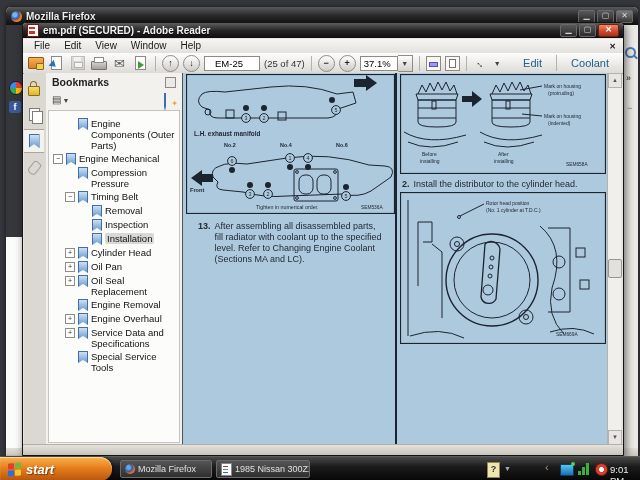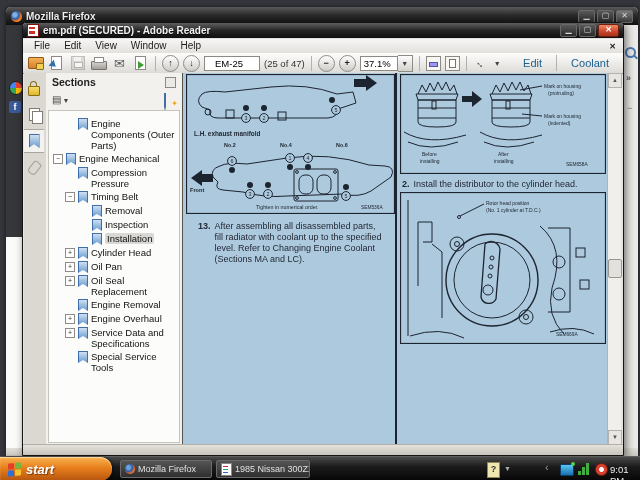--- a/index.html
+++ b/index.html
@@ -249,21 +249,21 @@
       <div class="navbtn active">
           <span class="bm-flag"></span>
         </div>
       <div class="navbtn">
           <span class="clip"></span>
         </div>
     </div>
 
     <div class="ar-bm">
       <div class="bm-head">
-        <span class="t">Sections</span>
+        <span class="t">Bookmarks</span>
         <span class="bm-headbox"></span>
       </div>
       <div class="bm-opts">
         <span class="optsicon">▤<span class="caret">▼</span></span>
         <span class="newbm"><span class="bm-flag"></span></span>
       </div>
       <div class="bm-tree">
         <div class="bm-row lvl1">
           <span class="expander"></span>
           <span class="bm-flag"></span>

